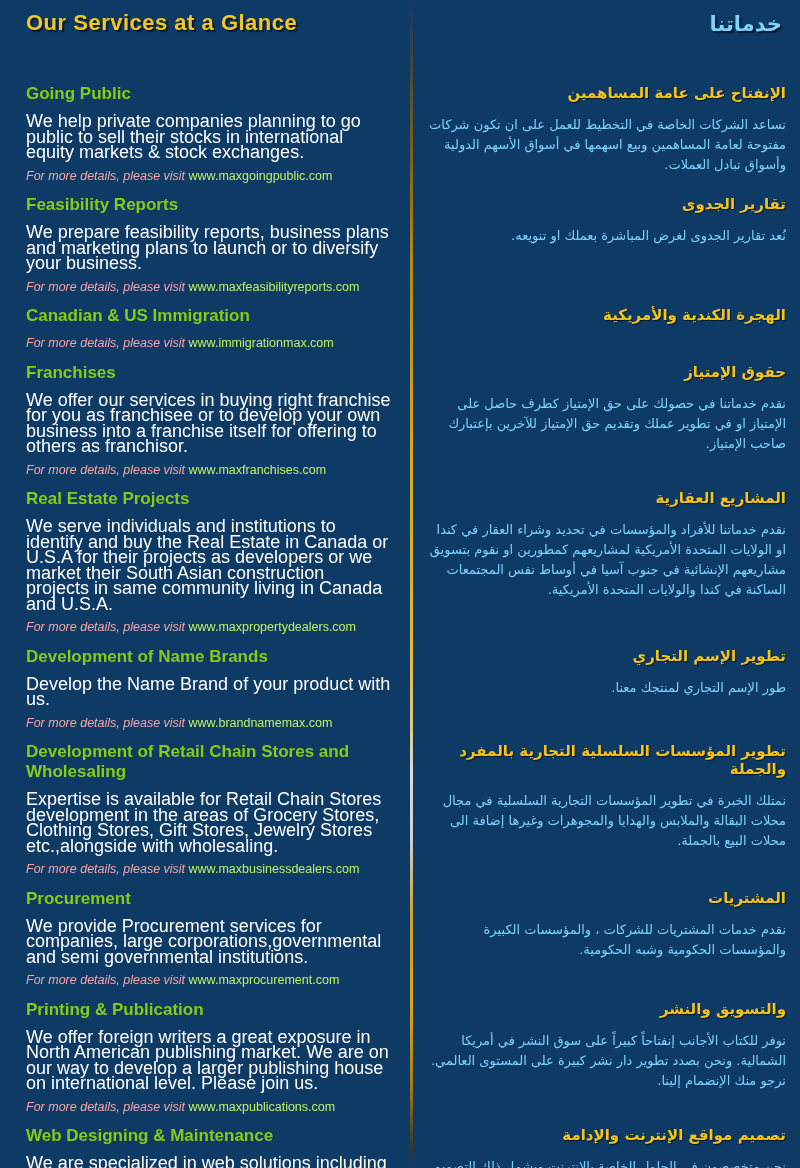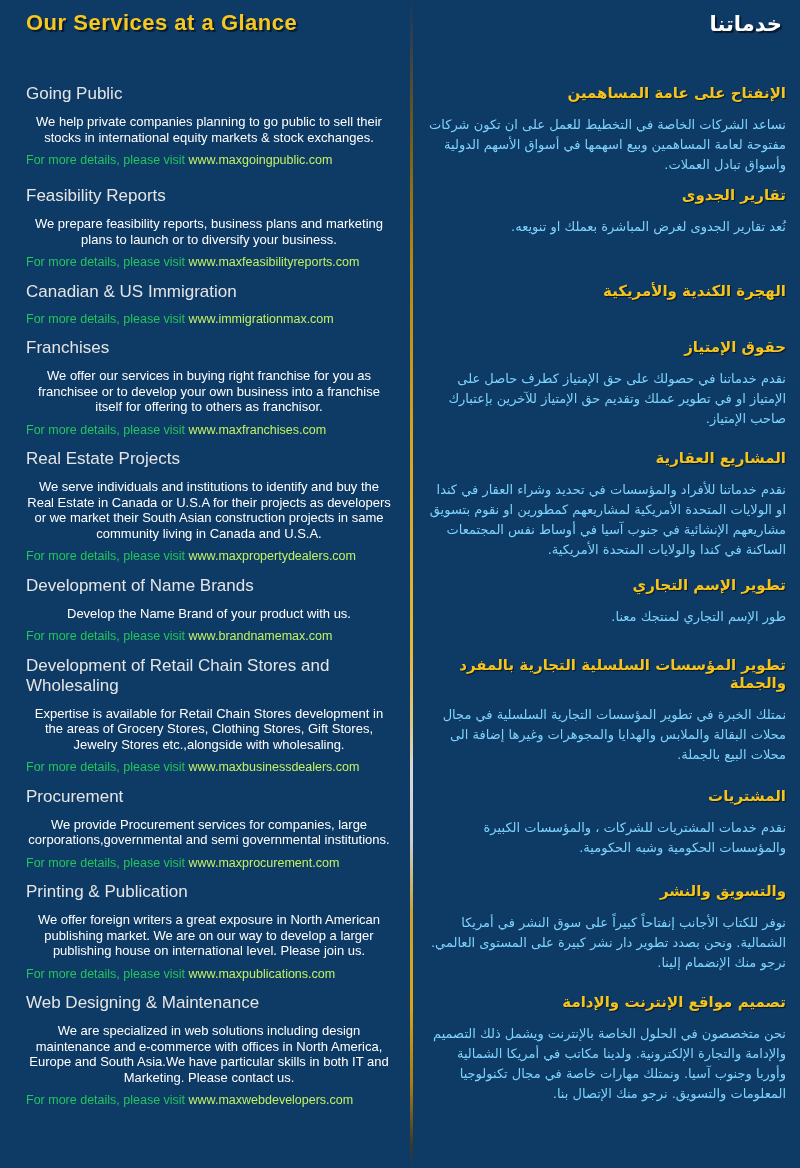--- a/index.html
+++ b/index.html
@@ -47,21 +47,21 @@
     font-weight: bold;
     color: #F7C71F;
     text-shadow: 2px 2px 1px rgba(0,0,0,0.55);
     margin: 0;
     letter-spacing: 0.5px;
   }
   .title-ar {
     font-family: "DejaVu Sans", sans-serif;
     font-size: 21px;
     font-weight: bold;
-    color: #ffffff;
+    color: #7dd3fc;
     text-shadow: 2px 2px 1px rgba(0,0,0,0.55);
     margin: 2px 4px 0 0;
     direction: rtl;
   }
 
   .services { margin-top: 48px; }
 
   .svc-row {
     display: flex;
     margin-bottom: 11px;
@@ -74,37 +74,36 @@
   .ar-col {
     width: 390px;
     box-sizing: border-box;
     padding: 0 14px 0 14px;
     direction: rtl;
     font-family: "DejaVu Sans", sans-serif;
   }
 
   .svc-title-en {
     font-size: 17px;
-    font-weight: normal;
-    color: #e5e5e5;
+    font-weight: bold;
+    color: #84cc16;
     margin: 0 0 10px 0;
   }
   .svc-body-en {
-    font-size: 13px;
+    font-size: 18px;
     line-height: 15.5px;
     color: #FFFFFF;
     margin: 0 0 8px 0;
-    text-align: center;
   }
   .svc-link-line {
     font-size: 12.5px;
     line-height: 15.5px;
     margin: 0;
   }
-  .link-prefix { color: #22c55e; }
+  .link-prefix { color: #fca5a5; font-style: italic; }
   .link-url { color: #bef264; text-decoration: none; cursor: pointer; }
 
   .svc-title-ar {
     font-size: 15px;
     font-weight: bold;
     color: #F5C41C;
     text-shadow: 1px 1px 1px rgba(0,0,0,0.6);
     margin: 0 0 13px 0;
   }
   .svc-body-ar {

